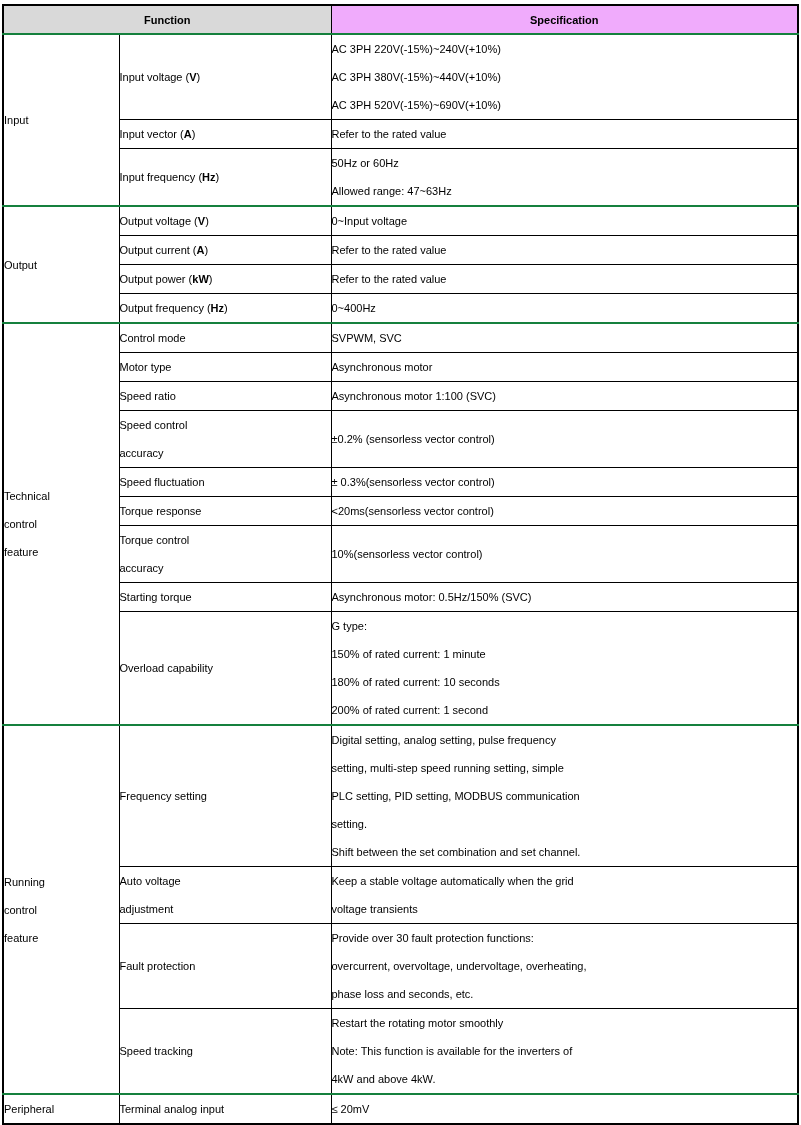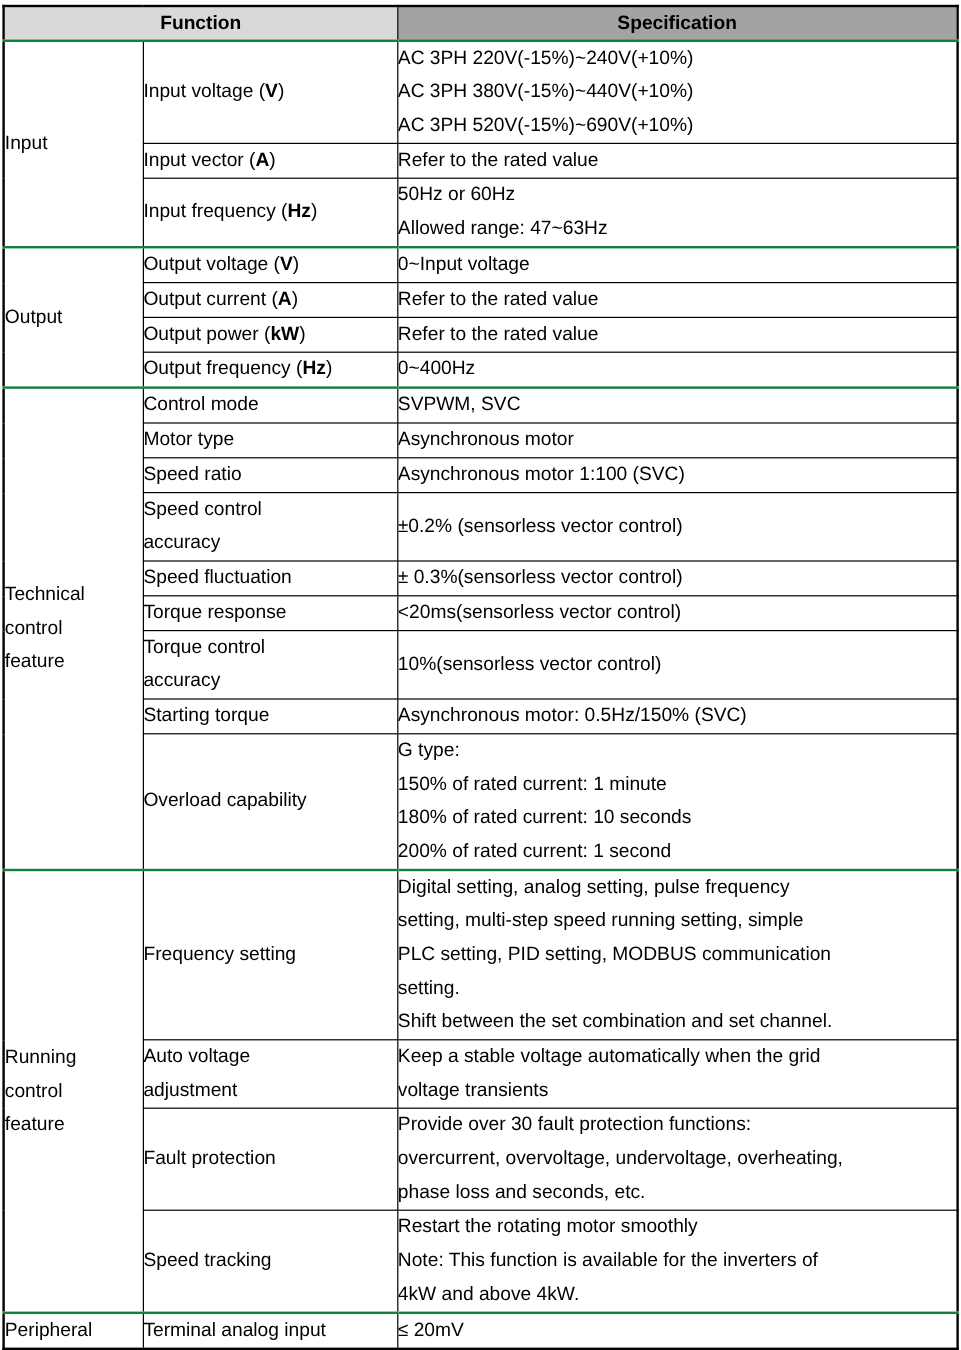--- a/index.html
+++ b/index.html
@@ -20,21 +20,21 @@
   table.spec-table {
     border-collapse: collapse;
     table-layout: fixed;
     width: 795px;
     border: 2px solid #000000;
   }
   table.spec-table td,
   table.spec-table th {
     border: 1.5px solid #000000;
     vertical-align: middle;
-    font-size: 16px;
+    font-size: 11px;
     padding: 0;
     overflow: hidden;
   }
   thead th {
     height: 27px;
     font-weight: bold;
     font-size: 15.5px;
     text-align: center;
     border-bottom: 2px solid #000000;
   }
@@ -64,21 +64,21 @@
 <div class="page">
   <table class="spec-table">
     <colgroup>
       <col style="width:116px">
       <col style="width:212px">
       <col style="width:467px">
     </colgroup>
     <thead>
       <tr>
         <th colspan="2" class="header-cell" style="background: rgb(217, 217, 217);">Function</th>
-        <th class="header-cell" style="background: #a3a3a3;">Specification</th>
+        <th class="header-cell" style="background: #f0abfc;">Specification</th>
       </tr>
     </thead>
     <tbody>
         <tr class="group-start">
           <td class="group-cell" rowspan="3">
             <div class="line">Input</div>
           </td>
           <td class="label-cell">
             <div class="line"><span>Input voltage (</span><span class="b">V</span><span>)</span></div>
           </td>

